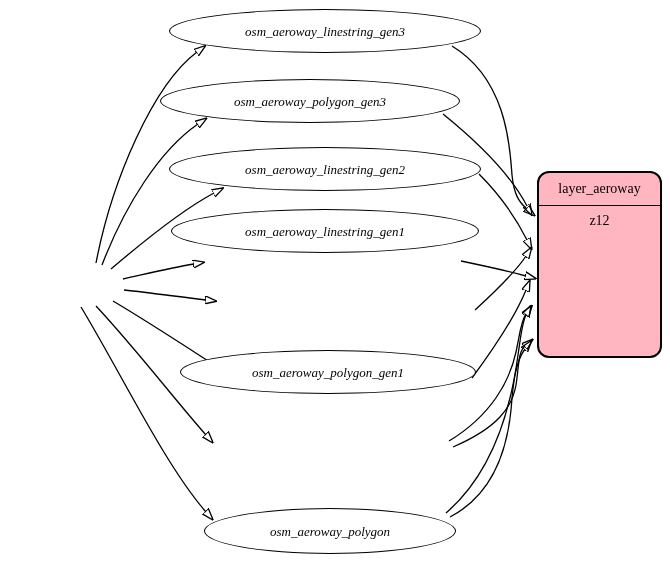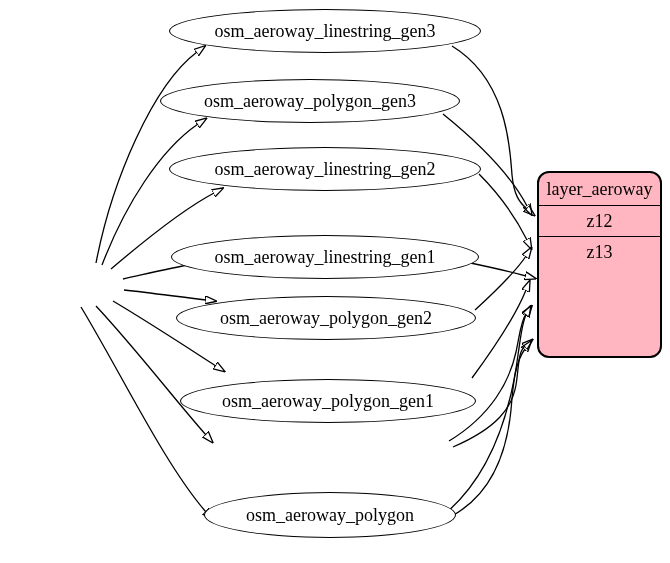--- a/index.html
+++ b/index.html
@@ -21,23 +21,24 @@
     fill: none;
     stroke: #000000;
     stroke-width: 1.3;
   }
   .node {
     position: absolute;
     display: flex;
     align-items: center;
     justify-content: center;
     box-sizing: border-box;
-    font-size: 18px;
+    font-size: 13px;
     line-height: 1;
     white-space: nowrap;
+    font-style: italic;
   }
   .ellipse {
     background: #ffffff;
     border: 1.5px solid #000000;
     border-radius: 50%;
   }
   .record {
     position: absolute;
     box-sizing: border-box;
     background: #ffb6c1;
@@ -46,21 +47,21 @@
     display: flex;
     flex-direction: column;
     overflow: hidden;
   }
   .record-row {
     box-sizing: border-box;
     flex: 0 0 31px;
     display: flex;
     align-items: center;
     justify-content: center;
-    font-size: 18px;
+    font-size: 14px;
     line-height: 1;
     border-top: 1.5px solid #000000;
   }
   .record-row.title {
     flex: 0 0 32px;
     border-top: none;
   }
 </style>
 </head>
 <body>
@@ -98,38 +99,32 @@
 
   <div class="node ellipse" style="left:169px; top:9px; width:312px; height:44px;">
     <span>osm_aeroway_linestring_gen3</span>
   </div>
   <div class="node ellipse" style="left:160px; top:79px; width:300px; height:44px;">
     <span>osm_aeroway_polygon_gen3</span>
   </div>
   <div class="node ellipse" style="left:169px; top:147px; width:312px; height:44px;align-items:center;">
     <span>osm_aeroway_linestring_gen2</span>
   </div>
-  <div class="node ellipse" style="left:171px; top:235px; width:308px; height:44px;">
+  <div class="node ellipse" style="left:171px; top:209px; width:308px; height:44px;">
     <span>osm_aeroway_linestring_gen1</span>
   </div>
-  <div class="node ellipse" style="left:176px; top:296px; width:300px; height:44px;">
-    <span>osm_aeroway_polygon_gen2</span>
-  </div>
-  <div class="node ellipse" style="left:180px; top:379px; width:296px; height:44px;">
+  <div class="node ellipse" style="left:180px; top:350px; width:296px; height:44px;">
     <span>osm_aeroway_polygon_gen1</span>
   </div>
-  <div class="node ellipse" style="left:204px; top:492px; width:252px; height:46px;">
+  <div class="node ellipse" style="left:204px; top:508px; width:252px; height:46px;">
     <span>osm_aeroway_polygon</span>
   </div>
 
   <div class="record" style="left:537px; top:171px; width:125px; height:187px;">
     <div class="record-row title">
       <span>layer_aeroway</span>
     </div>
     <div class="record-row">
       <span>z12</span>
     </div>
-    <div class="record-row">
-      <span>z13</span>
-    </div>
   </div>
 
 </div>
 
 </body></html>

